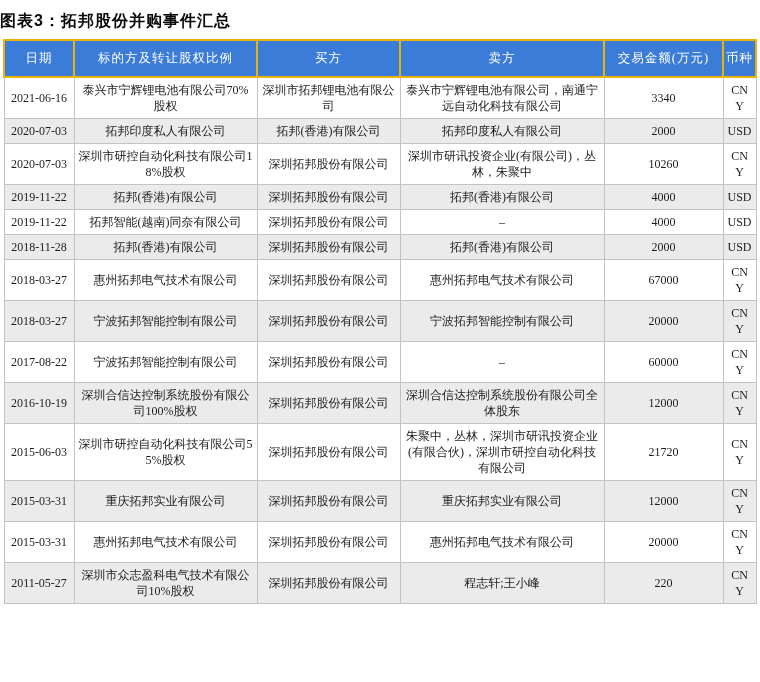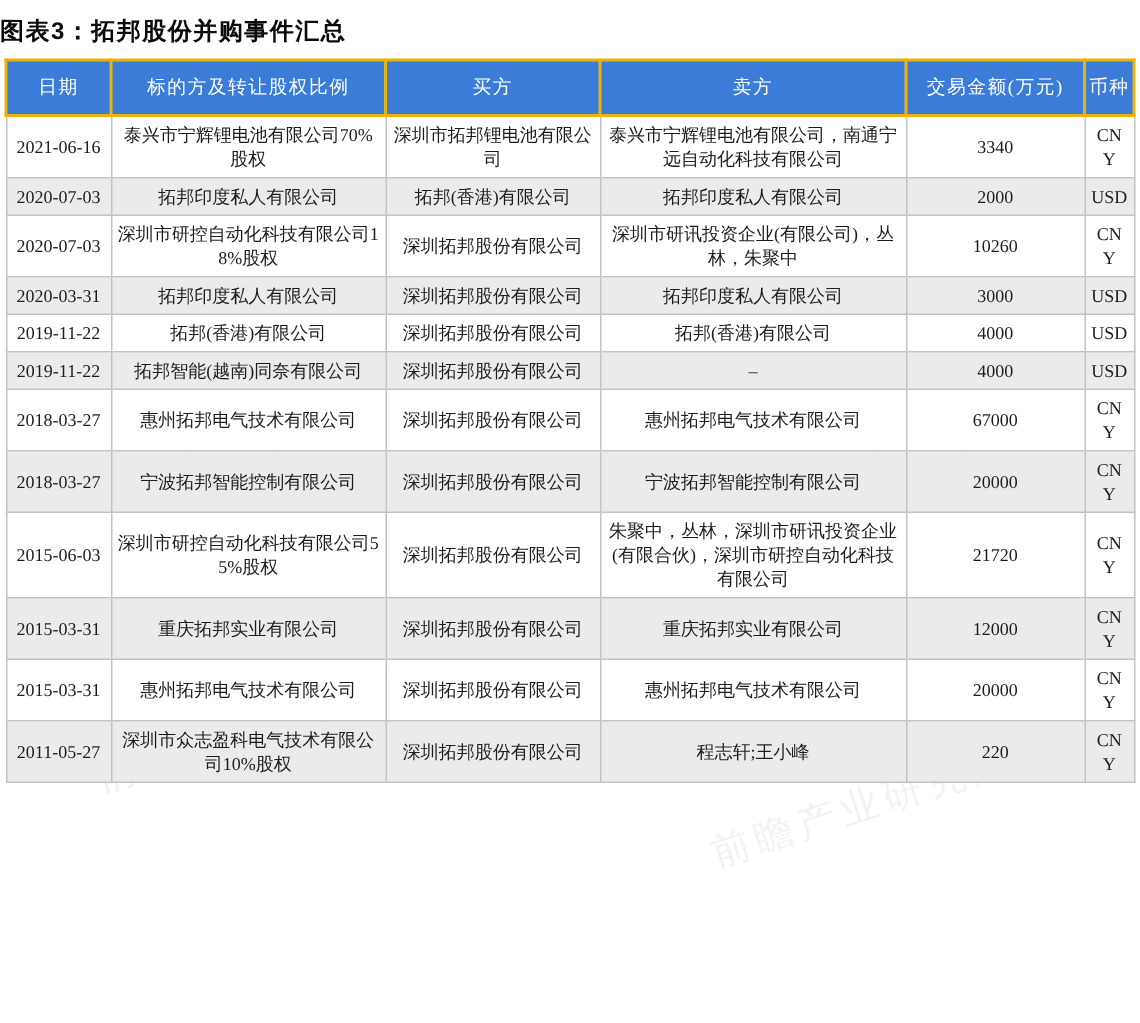--- a/index.html
+++ b/index.html
@@ -122,60 +122,76 @@
       </tr>
       <tr>
         <td>2020-07-03</td>
         <td>深圳市研控自动化科技有限公司18%股权</td>
         <td>深圳拓邦股份有限公司</td>
         <td>深圳市研讯投资企业(有限公司)，丛林，朱聚中</td>
         <td>10260</td>
         <td>CNY</td>
       </tr>
       <tr>
-        <td>2020-03-31</td>
-        <td>拓邦印度私人有限公司</td>
-        <td>深圳拓邦股份有限公司</td>
-        <td>拓邦印度私人有限公司</td>
-        <td>3000</td>
-        <td>USD</td>
-      </tr>
-      <tr>
         <td>2019-11-22</td>
         <td>拓邦(香港)有限公司</td>
         <td>深圳拓邦股份有限公司</td>
         <td>拓邦(香港)有限公司</td>
         <td>4000</td>
         <td>USD</td>
       </tr>
       <tr>
         <td>2019-11-22</td>
         <td>拓邦智能(越南)同奈有限公司</td>
         <td>深圳拓邦股份有限公司</td>
         <td>–</td>
         <td>4000</td>
         <td>USD</td>
       </tr>
       <tr>
+        <td>2018-11-28</td>
+        <td>拓邦(香港)有限公司</td>
+        <td>深圳拓邦股份有限公司</td>
+        <td>拓邦(香港)有限公司</td>
+        <td>2000</td>
+        <td>USD</td>
+      </tr>
+      <tr>
         <td>2018-03-27</td>
         <td>惠州拓邦电气技术有限公司</td>
         <td>深圳拓邦股份有限公司</td>
         <td>惠州拓邦电气技术有限公司</td>
         <td>67000</td>
         <td>CNY</td>
       </tr>
       <tr>
         <td>2018-03-27</td>
         <td>宁波拓邦智能控制有限公司</td>
         <td>深圳拓邦股份有限公司</td>
         <td>宁波拓邦智能控制有限公司</td>
         <td>20000</td>
         <td>CNY</td>
       </tr>
       <tr>
+        <td>2017-08-22</td>
+        <td>宁波拓邦智能控制有限公司</td>
+        <td>深圳拓邦股份有限公司</td>
+        <td>–</td>
+        <td>60000</td>
+        <td>CNY</td>
+      </tr>
+      <tr>
+        <td>2016-10-19</td>
+        <td>深圳合信达控制系统股份有限公司100%股权</td>
+        <td>深圳拓邦股份有限公司</td>
+        <td>深圳合信达控制系统股份有限公司全体股东</td>
+        <td>12000</td>
+        <td>CNY</td>
+      </tr>
+      <tr>
         <td>2015-06-03</td>
         <td>深圳市研控自动化科技有限公司55%股权</td>
         <td>深圳拓邦股份有限公司</td>
         <td>朱聚中，丛林，深圳市研讯投资企业(有限合伙)，深圳市研控自动化科技有限公司</td>
         <td>21720</td>
         <td>CNY</td>
       </tr>
       <tr>
         <td>2015-03-31</td>
         <td>重庆拓邦实业有限公司</td>

